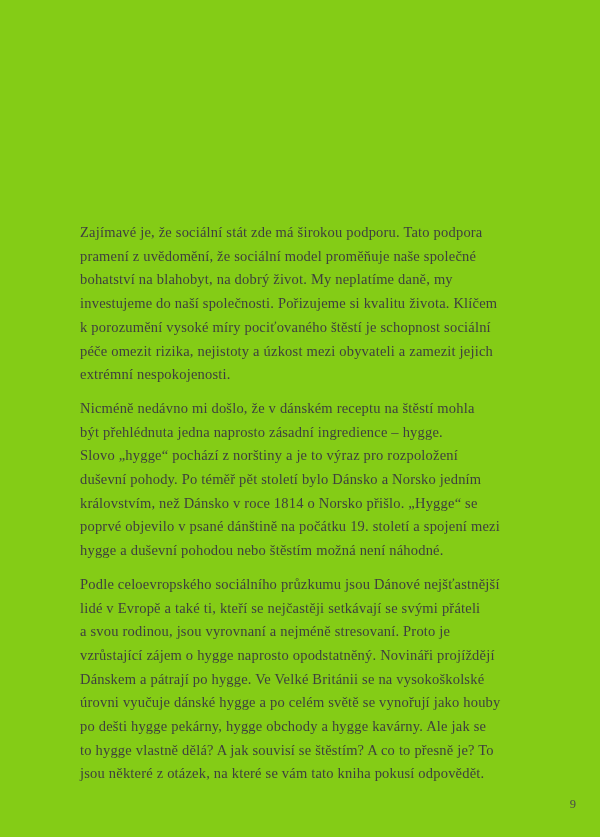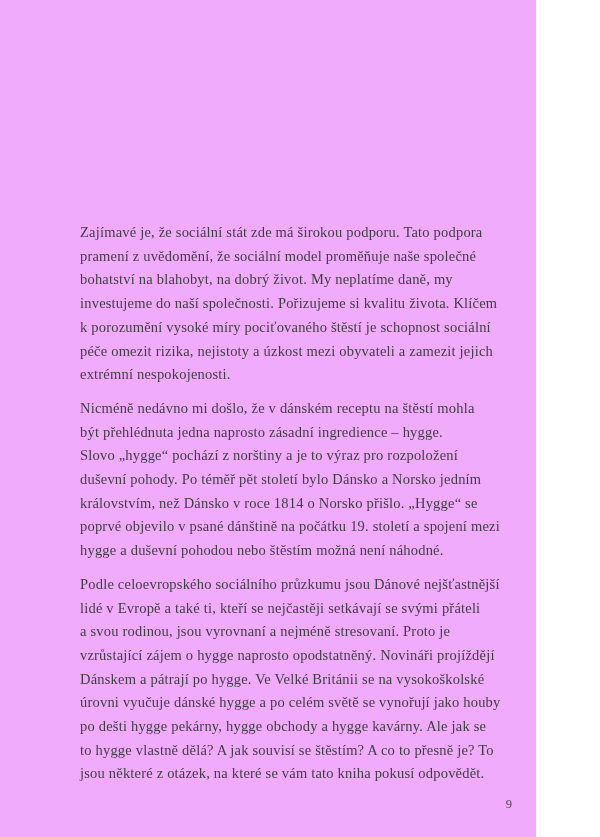--- a/index.html
+++ b/index.html
@@ -8,23 +8,23 @@
   }
   body {
     width: 600px;
     height: 837px;
     background: #ffffff;
     font-family: "Liberation Serif", serif;
     overflow: hidden;
   }
   .book-page {
     position: relative;
-    width: 536px;
+    width: 600px;
     height: 837px;
-    background: #f0abfc;
+    background: #84cc16;
   }
   .text-block {
     position: absolute;
     left: 80px;
     top: 221px;
     width: 460px;
   }
   .para {
     margin: 0 0 10px 0;
     font-size: 14.5px;

